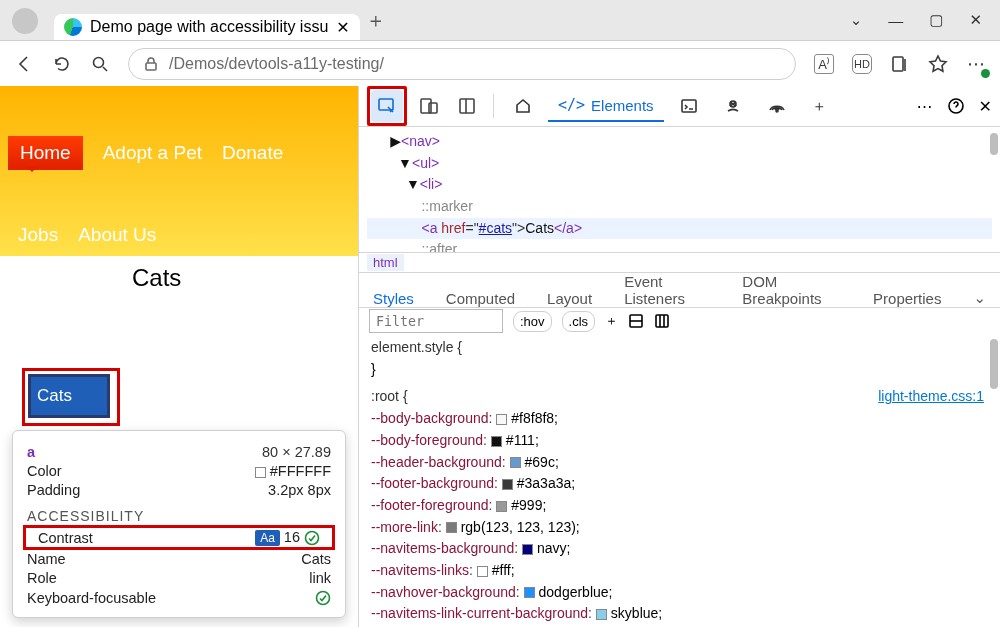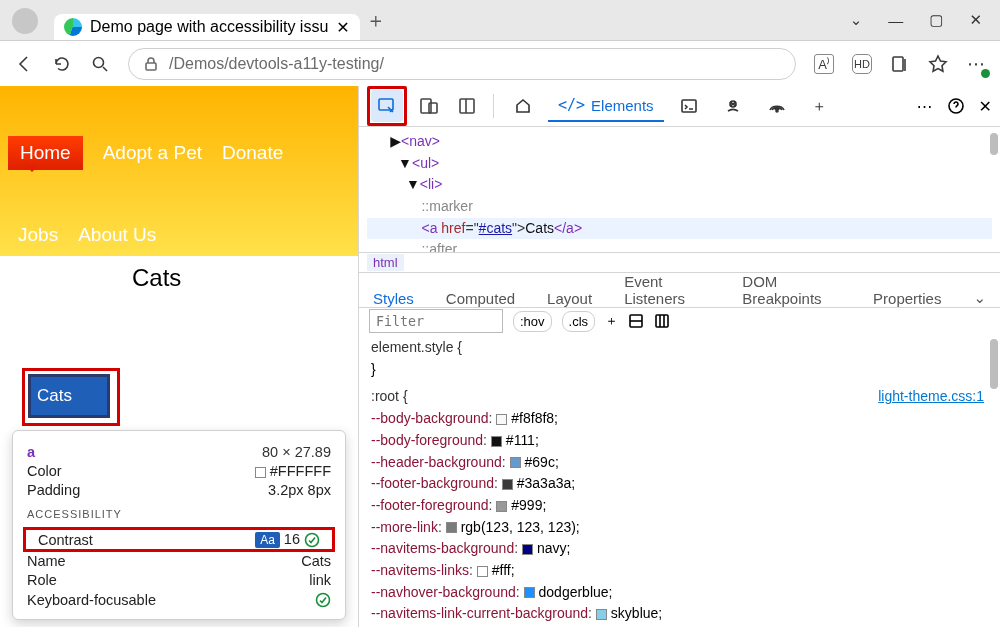--- a/index.html
+++ b/index.html
@@ -66,21 +66,21 @@
   .cats-heading{font-size:24px;font-weight:400;margin:4px 0 6px 120px;}
   .cats-btn{position:absolute;left:28px;top:288px;width:82px;height:44px;background:#1f5fb8;border:3px solid #2a3a6a;color:#fff;display:flex;align-items:center;padding-left:6px;font-size:17px;}
   .red-outline-1{position:absolute;left:22px;top:282px;width:98px;height:58px;border:3px solid #d40000;pointer-events:none;}
 
   
   .insp-tooltip{position:absolute;left:12px;top:344px;width:334px;background:#fff;border:1px solid #d0d0d0;border-radius:6px;box-shadow:0 4px 12px rgba(0,0,0,.18);padding:10px 14px 8px;font-size:14.5px;color:#222;}
   .tt-row{display:flex;justify-content:space-between;align-items:center;margin:3px 0;}
   .tt-el{color:#7b31b7;font-weight:600;}
   .tt-dim{color:#333;}
   .tt-swatch{display:inline-block;width:11px;height:11px;border:1px solid #888;margin-right:4px;vertical-align:middle;}
-  .tt-section{font-size:11px;letter-spacing:1px;color:#555;margin-top:10px;border-bottom:1px solid #ccc;padding-bottom:8px;}
+  .tt-section{font-size:14px;letter-spacing:1px;color:#555;margin-top:10px;border-bottom:1px solid #ccc;padding-bottom:2px;}
   .tt-aa{background:#1f5fb8;color:#fff;font-size:12px;padding:1px 5px;border-radius:2px;margin-right:4px;}
   .tt-check{color:#1a8f3c;font-weight:bold;}
   .red-outline-2{border:3px solid #d40000;margin:-2px -4px;padding:1px 12px;}
 
   
   .dt-toolbar{height:46px;border-bottom:1px solid var(--devtools-border);display:flex;align-items:center;padding:0 8px;gap:6px;}
   .dt-ico{width:32px;height:32px;display:flex;align-items:center;justify-content:center;color:#444;border-radius:4px;}
   .dt-ico.sel{background:#dce9fb;color:var(--blue-accent);}
   .red-outline-3{border:3px solid #d40000;padding:1px;border-radius:2px;}
   .dt-tab{padding:6px 10px;font-size:15px;color:#333;display:flex;align-items:center;gap:6px;}

